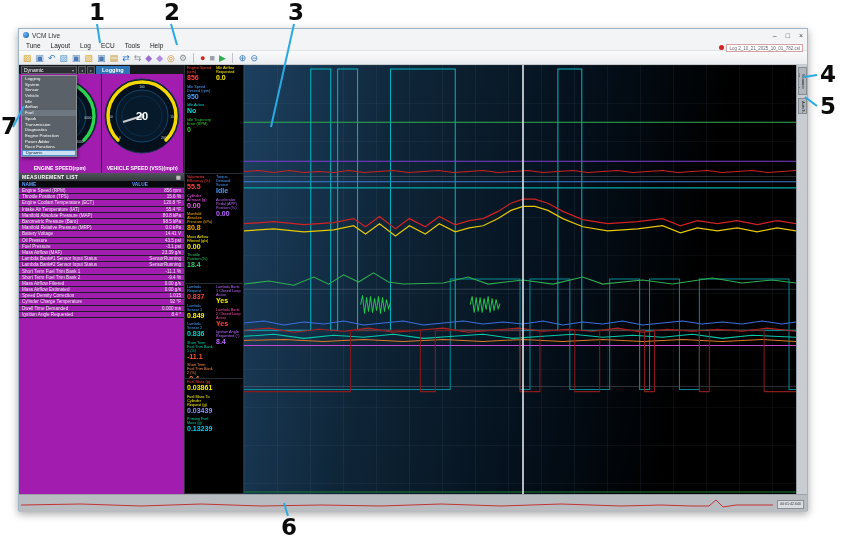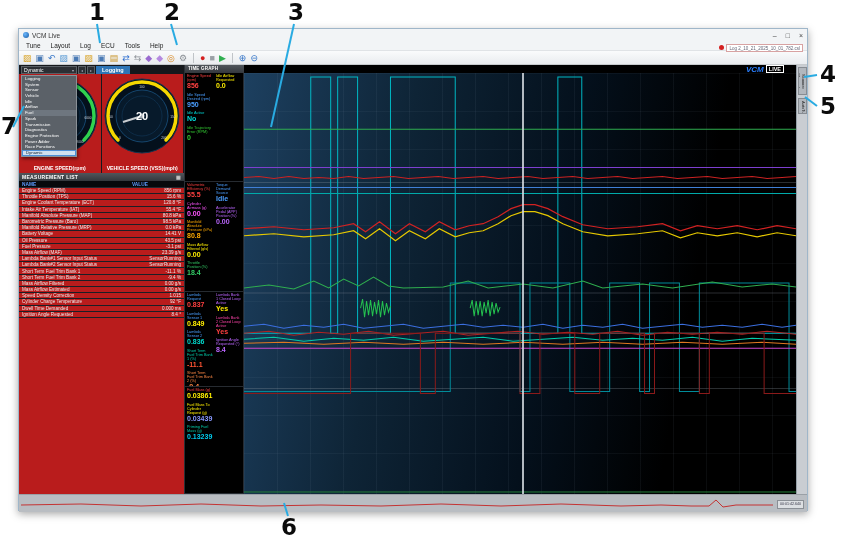--- a/index.html
+++ b/index.html
@@ -16,21 +16,21 @@
   .menubar{height:10px;background:#f2f4f6;display:flex;align-items:center;padding-left:2px;border-bottom:1px solid #e0e3e6;}
   .menu-item{font-size:6.5px;color:#222;padding:0 5px;}
   .toolbar{height:14px;background:linear-gradient(#fafbfc,#e9ecef);border-bottom:1px solid #c6cacd;display:flex;align-items:center;padding:0 4px;gap:4px;}
   .ticon{font-size:9px;line-height:10px;}
   .tsep{width:1px;height:10px;background:#c0c4c8;margin:0 2px;}
   .logbadge{position:absolute;top:14px;right:4px;height:9px;display:flex;align-items:center;gap:2px;z-index:6;}
   .reddot{width:5px;height:5px;border-radius:50%;background:#d42020;}
   .logname{border:1px solid #d8a2a2;background:#fff;font-size:4.5px;color:#667;padding:0 2px;height:8px;line-height:7px;white-space:nowrap;}
   
   .content{position:relative;height:429px;background:#000;display:flex;}
-  .leftpanel{position:relative;width:166px;background:#b91c1c;border-right:1px solid #2a2f35;flex:none;}
+  .leftpanel{position:relative;width:166px;background:#a21caf;border-right:1px solid #2a2f35;flex:none;}
   .tabrow{height:9px;background:#15181c;display:flex;align-items:stretch;gap:1px;padding:1px 0 0 2px;}
   .combo{width:56px;background:#2b2f34;border:1px solid #5a6066;color:#fff;font-size:5px;display:flex;align-items:center;padding:0 2px;}
   .combo .caret{margin-left:auto;font-size:4px;color:#aab;}
   .navbtn{width:8px;background:#2b2f34;border:1px solid #5a6066;color:#99a;font-size:4px;text-align:center;line-height:7px;}
   .tab{background:#2e75b6;color:#fff;font-size:5.5px;padding:0 6px;line-height:8px;font-weight:bold;}
   .gaugerow{height:99px;display:flex;}
   .gaugebox{width:83px;position:relative;border-right:1px solid #16191d;}
   .gaugebox svg{display:block;margin:1px auto 0;}
   .glabel{position:absolute;bottom:2px;width:100%;text-align:center;font-size:5.2px;font-weight:bold;color:#fff;white-space:nowrap;}
   .mhead{height:8px;background:linear-gradient(#50555b,#34383d);color:#fff;font-size:5px;font-weight:bold;display:flex;align-items:center;padding:0 3px;letter-spacing:.3px;}
@@ -306,27 +306,20 @@
             <div class="dd-item">Transmission</div>
             <div class="dd-item">Diagnostics</div>
             <div class="dd-item">Engine Protection</div>
             <div class="dd-item">Power Adder</div>
             <div class="dd-item">Race Functions</div>
             <div class="dd-item sel">Dynamic</div>
           </div>
       </div>
 
       <div class="graphpanel">
-        <div class="gheader">
-          <span class="gtitle">TIME GRAPH</span>
-          <span class="logo">
-            <b class="vcm">VCM</b>
-            <span class="live">LIVE</span>
-          </span>
-        </div>
         <div class="gbody">
           <div class="chancol" id="chancol">
               <div class="sect s0">
                 <div class="chcol">
                   <div class="chitem">
                     <div class="chlabel" style="color: rgb(255, 64, 64);">Engine Speed (rpm)</div>
                     <div class="chvalue" style="color: rgb(255, 64, 64);">856</div>
                   </div>
                   <div class="chitem">
                     <div class="chlabel" style="color: rgb(74, 158, 255);">Idle Speed Desired (rpm)</div>

